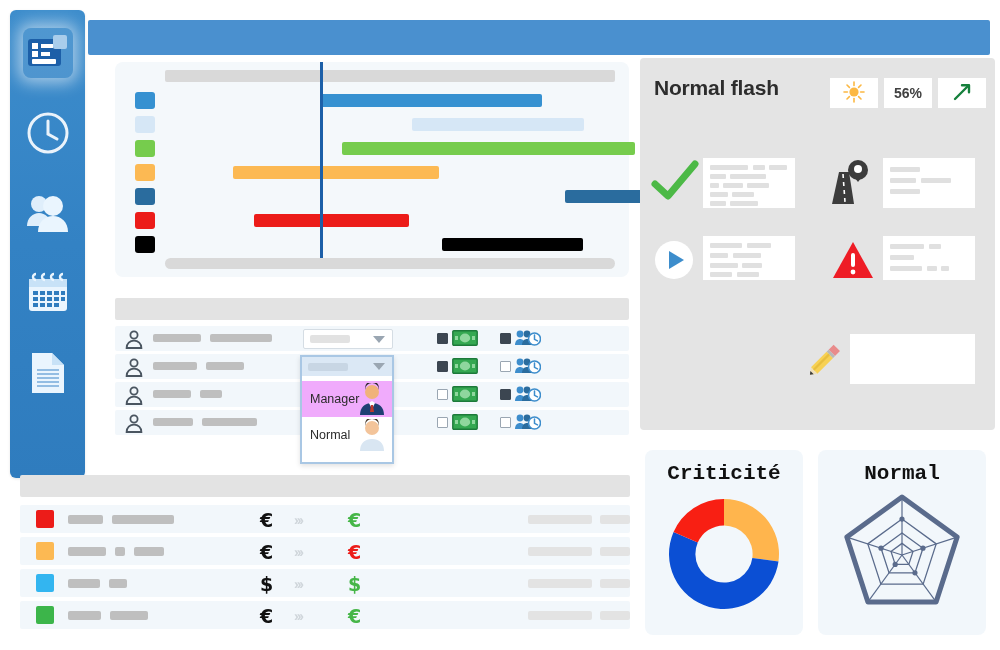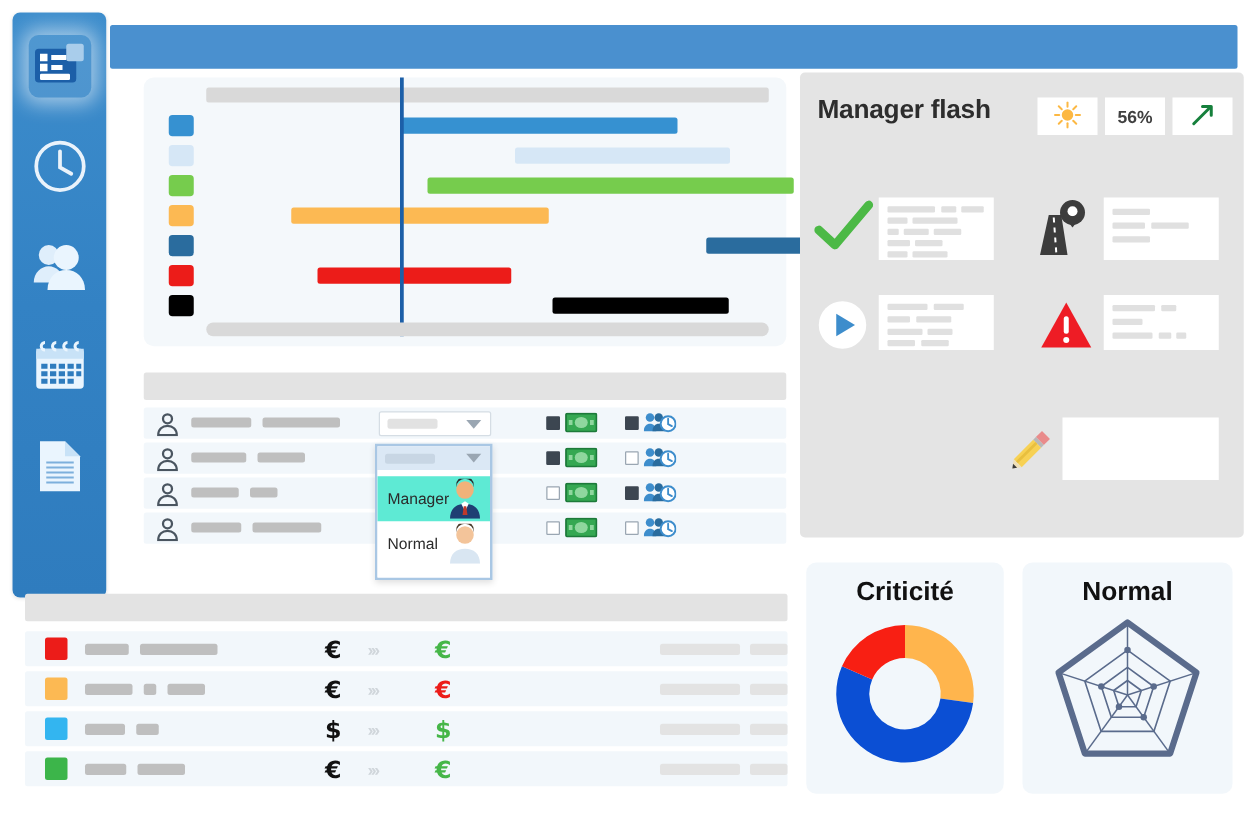--- a/index.html
+++ b/index.html
@@ -85,21 +85,21 @@
     background:#ffffff;border:2px solid #a9c7e4;box-shadow:0 2px 5px rgba(0,0,0,.12);
     z-index:40;
   }
   .dd-field{position:relative;height:19px;background:#dbe8f5;}
   .dd-field .ph-sel{position:absolute;left:6px;top:6px;width:40px;height:8px;background:#c8d6e4;border-radius:2px;}
   .dd-list{position:absolute;left:0;right:0;top:19px;bottom:0;background:#fff;padding-top:5px;}
   .dd-item{
     position:relative;height:36px;display:flex;align-items:center;
     padding-left:8px;font-size:12.5px;color:#2b2b2b;
   }
-  .dd-item.sel{background:#5eead4;}
+  .dd-item.sel{background:#f0abfc;}
   .dd-item .av{position:absolute;right:5px;top:2px;}
 
   
   .flash{
     position:absolute;left:640px;top:58px;width:355px;height:372px;
     background:#e4e4e4;border-radius:4px;
   }
   .flash-title{
     position:absolute;left:14px;top:18px;font-size:21px;font-weight:bold;color:#2d2d2d;
     letter-spacing:-.2px;
@@ -120,21 +120,21 @@
   .fin-rows{position:absolute;left:0;top:30px;right:0;}
   .fin-row{position:relative;height:28px;margin-bottom:4px;background:#f2f7fb;border-radius:2px;}
   .fin-sw{position:absolute;left:16px;top:5px;width:18px;height:18px;border-radius:2px;}
   .cur{position:absolute;top:4px;font-size:19px;font-weight:bold;font-family:"DejaVu Sans",sans-serif;}
   .arrows{position:absolute;left:274px;top:7px;font-size:14px;color:#d0d6db;letter-spacing:-2px;font-weight:bold;}
   .fin-ph{position:absolute;background:#e3e3e3;border-radius:2px;height:9px;top:10px;}
 
   
   .card{
     position:absolute;background:#f2f7fb;border-radius:8px;
-    display:flex;flex-direction:column;align-items:center;
+    display:flex;flex-direction:column;align-items:center;font-family:Liberation Mono, monospace;
   }
   .card-title{font-size:21px;font-weight:bold;color:#111;margin-top:12px;}
   #card-crit{left:645px;top:450px;width:158px;height:185px;}
   #card-risk{left:818px;top:450px;width:168px;height:185px;}
 </style>
 </head>
 <body>
 
 <div class="app">
 
@@ -394,21 +394,21 @@
             <circle cx="15" cy="9" r="7" fill="#f3c49a"></circle>
             <path d="M8 7 a7 7 0 0 1 14 0 v-2 a7 7 0 0 0-14 0z" fill="#4a3a2a"></path>
             <path d="M3 32c0-8 5-12 12-12s12 4 12 12z" fill="#d9e6f2"></path>
           </svg>
         </span>
       </div>
     </div>
   </div>
 
   <div class="flash">
-    <div class="flash-title">Manager flash</div>
+    <div class="flash-title">Normal flash</div>
 
     <div class="kpi k1">
       <span>
         <svg width="22" height="22" viewBox="0 0 22 22">
           <circle cx="11" cy="11" r="4.6" fill="#fcb843"></circle>
           <g stroke="#fcb843" stroke-width="1.6" stroke-linecap="round">
             <path d="M11 1v3.4"></path>
               <path d="M11 17.6V21"></path>
             <path d="M1 11h3.4"></path>
               <path d="M17.6 11H21"></path>

